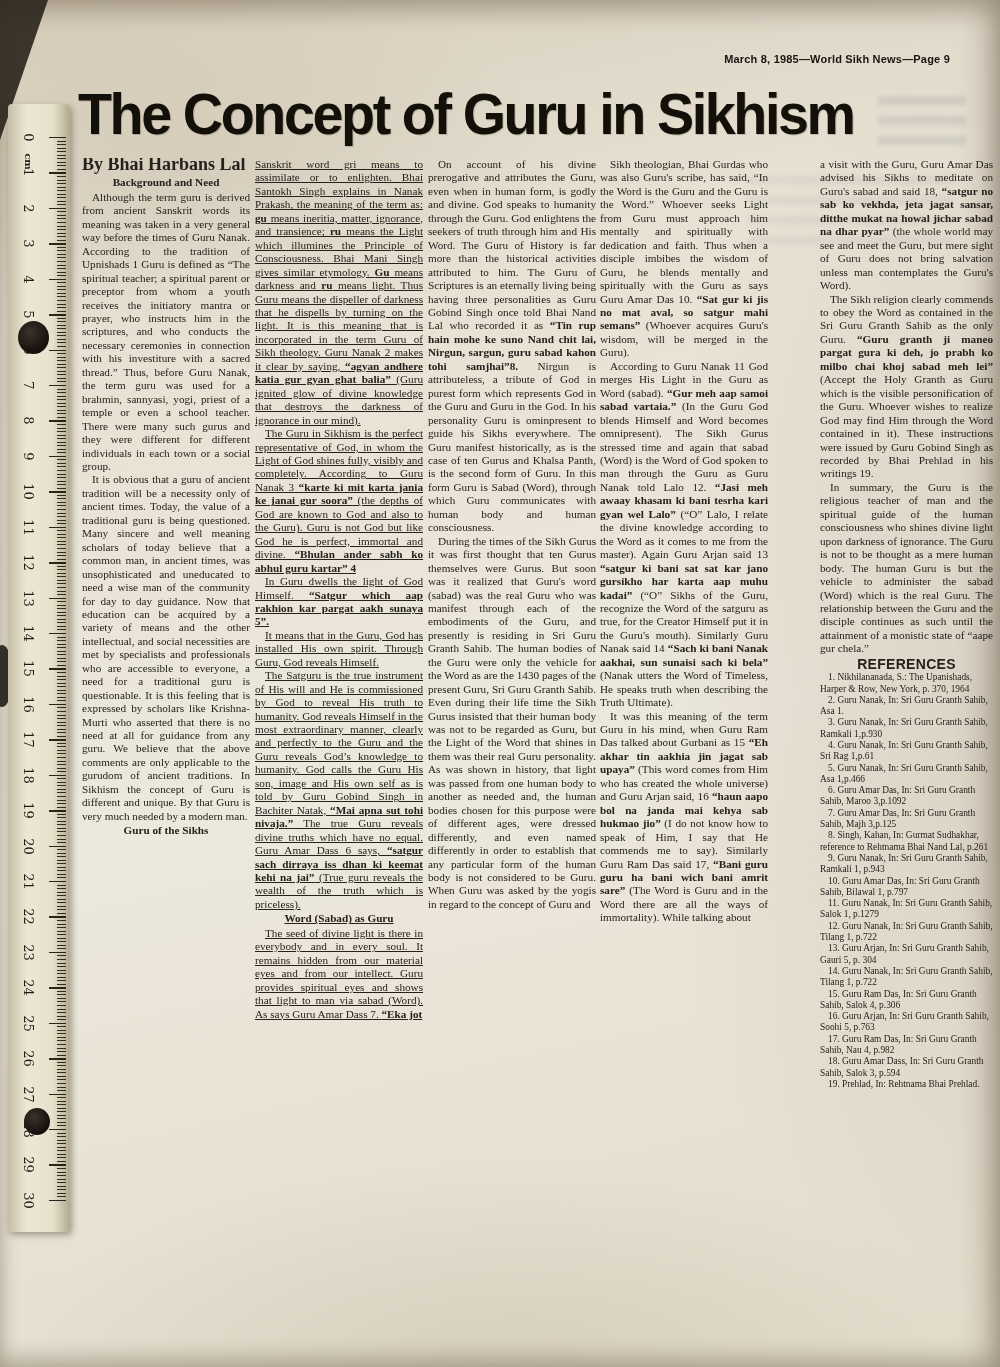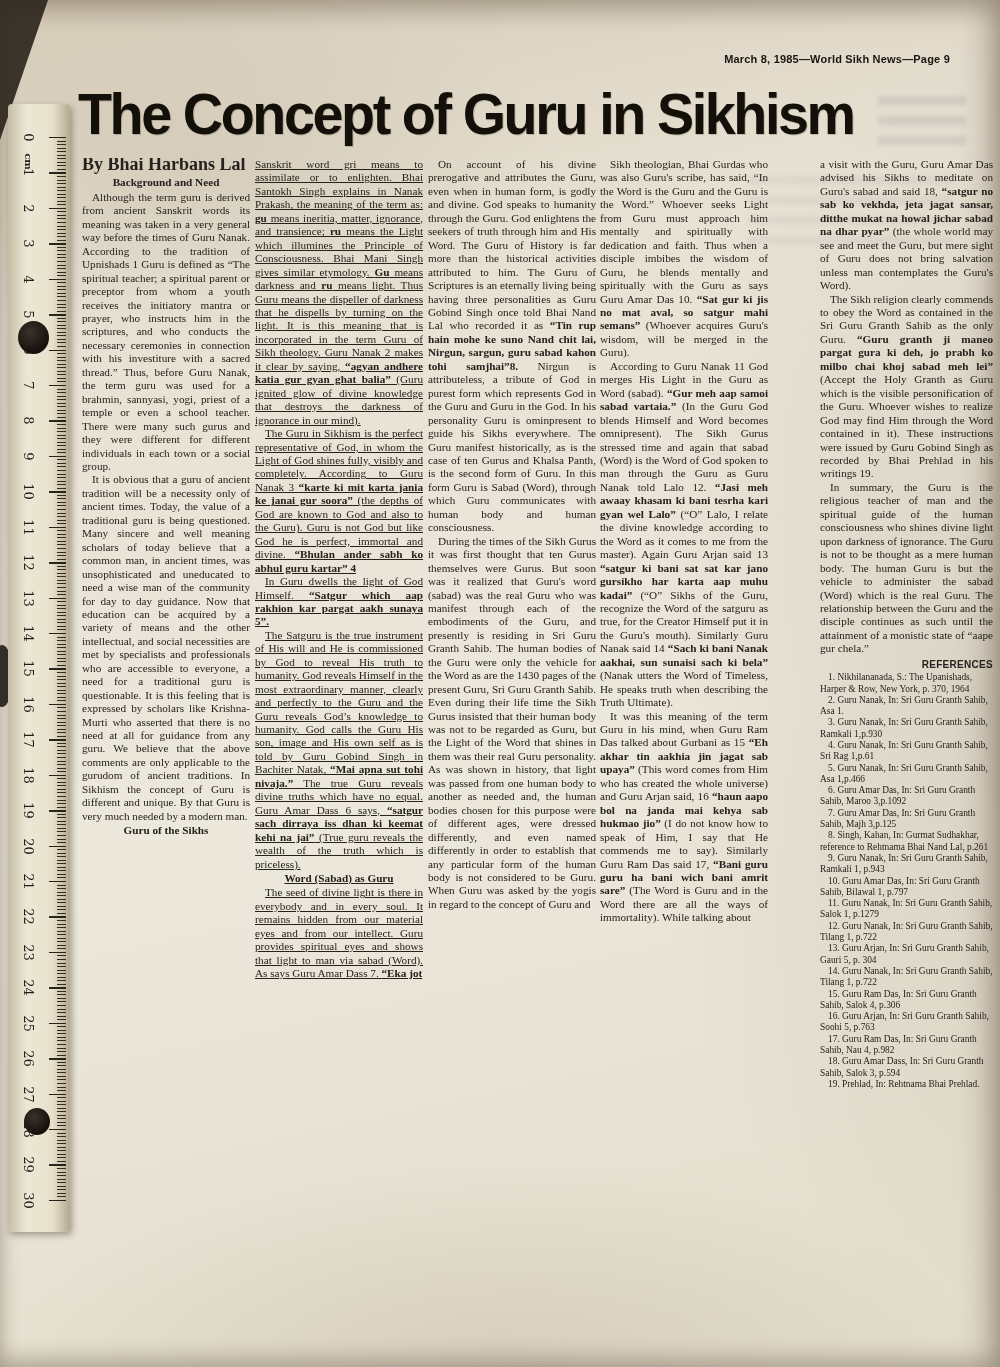--- a/index.html
+++ b/index.html
@@ -55,22 +55,22 @@
     letter-spacing:-2.5px; color:#131009; transform:scaleX(.96); transform-origin:left center;
     text-shadow:1px 1px 0 rgba(45,35,22,.2); z-index:5; white-space:nowrap;}
   
   .col{
     position:absolute; top:158px; width:168px; height:1194px; overflow:hidden;
     font-size:11.2px; line-height:13.45px; text-align:justify; z-index:5;}
   .col p{ margin:0; }
   .c0{left:82px;} .c1{left:255px;text-decoration:underline;} .c2{left:428px;} .c3{left:600px;} .c4{left:772px; width:173px;margin-left:48px;}
   p.byline{ font-weight:bold; text-align:left; font-size:18px; margin-bottom:5px;}
   p.heading{ font-weight:bold; text-align:center; margin:1px 0;}
-  p.heading-refs{ font-weight:bold; text-align:right; margin:2px 0 1px 0;
-    font-family:"Liberation Sans", sans-serif; font-size:10px; letter-spacing:.3px;}
+  p.heading-refs{ font-weight:bold; text-align:center; margin:2px 0 1px 0;
+    font-family:"Liberation Sans", sans-serif; font-size:14px; letter-spacing:.3px;}
   p.para{ text-indent:10px;}
   p.cont{ text-indent:0;}
   p.ref{ font-size:9.4px; line-height:11.3px; text-indent:8px; text-align:left;}
 </style>
 </head>
 <body>
 
 <div class="page">
 
   <div class="corner-shadow"></div>
@@ -127,20 +127,21 @@
       <p class="byline">By Bhai Harbans Lal</p>
       <p class="heading">Background and Need</p>
       <p class="para">Although the term guru is derived from ancient Sanskrit words its meaning was taken in a very general way before the times of Guru Nanak. According to the tradition of Upnishads 1 Guru is defined as “The spiritual teacher; a spiritual parent or preceptor from whom a youth receives the initiatory mantra or prayer, who instructs him in the scriptures, and who conducts the necessary ceremonies in connection with his investiture with a sacred thread.” Thus, before Guru Nanak, the term guru was used for a brahmin, sannyasi, yogi, priest of a temple or even a school teacher. There were many such gurus and they were different for different individuals in each town or a social group.</p>
       <p class="para">It is obvious that a guru of ancient tradition will be a necessity only of ancient times. Today, the value of a traditional guru is being questioned. Many sincere and well meaning scholars of today believe that a common man, in ancient times, was unsophisticated and uneducated to need a wise man of the community for day to day guidance. Now that education can be acquired by a variety of means and the other intellectual, and social necessities are met by specialists and professionals who are accessible to everyone, a need for a traditional guru is questionable. It is this feeling that is expressed by scholars like Krishna-Murti who asserted that there is no need at all for guidance from any guru. We believe that the above comments are only applicable to the gurudom of ancient traditions. In Sikhism the concept of Guru is different and unique. By that Guru is very much needed by a modern man.</p>
       <p class="heading">Guru of the Sikhs</p>
     </div>
   <div class="col c1">
       <p class="cont">Sanskrit word gri means to assimilate or to enlighten. Bhai Santokh Singh explains in Nanak Prakash, the meaning of the term as: <b>gu</b> means ineritia, matter, ignorance, and transience; <b>ru</b> means the Light which illumines the Principle of Consciousness. Bhai Mani Singh gives similar etymology. <b>Gu</b> means darkness and <b>ru</b> means light. Thus Guru means the dispeller of darkness that he dispells by turning on the light. It is this meaning that is incorporated in the term Guru of Sikh theology. Guru Nanak 2 makes it clear by saying, <b>“agyan andhere katia gur gyan ghat balia”</b> (Guru ignited glow of divine knowledge that destroys the darkness of ignorance in our mind).</p>
       <p class="para">The Guru in Sikhism is the perfect representative of God, in whom the Light of God shines fully, visibly and completely. According to Guru Nanak 3 <b>“karte ki mit karta jania ke janai gur soora”</b> (the depths of God are known to God and also to the Guru). Guru is not God but like God he is perfect, immortal and divine. <b>“Bhulan ander sabh ko abhul guru kartar” 4</b></p>
       <p class="para">In Guru dwells the light of God Himself. <b>“Satgur which aap rakhion kar pargat aakh sunaya 5”.</b></p>
+      <p class="para">It means that in the Guru, God has installed His own spirit. Through Guru, God reveals Himself.</p>
       <p class="para">The Satguru is the true instrument of His will and He is commissioned by God to reveal His truth to humanity. God reveals Himself in the most extraordinary manner, clearly and perfectly to the Guru and the Guru reveals God’s knowledge to humanity. God calls the Guru His son, image and His own self as is told by Guru Gobind Singh in Bachiter Natak, <b>“Mai apna sut tohi nivaja.”</b> The true Guru reveals divine truths which have no equal. Guru Amar Dass 6 says, <b>“satgur sach dirraya iss dhan ki keemat kehi na jai”</b> (True guru reveals the wealth of the truth which is priceless).</p>
       <p class="heading">Word (Sabad) as Guru</p>
       <p class="para">The seed of divine light is there in everybody and in every soul. It remains hidden from our material eyes and from our intellect. Guru provides spiritual eyes and shows that light to man via sabad (Word). As says Guru Amar Dass 7. <b>“Eka jot</b></p>
     </div>
   <div class="col c2">
       <p class="para">On account of his divine prerogative and attributes the Guru, even when in human form, is godly and divine. God speaks to humanity through the Guru. God enlightens the seekers of truth through him and His Word. The Guru of History is far more than the historical activities attributed to him. The Guru of Scriptures is an eternally living being having three personalities as Guru Gobind Singh once told Bhai Nand Lal who recorded it as <b>“Tin rup hain mohe ke suno Nand chit lai, Nirgun, sargun, guru sabad kahon tohi samjhai”8.</b> Nirgun is attributeless, a tribute of God in purest form which represents God in the Guru and Guru in the God. In his personality Guru is ominpresent to guide his Sikhs everywhere. The Guru manifest historically, as is the case of ten Gurus and Khalsa Panth, is the second form of Guru. In this form Guru is Sabad (Word), through which Guru communicates with human body and human consciousness.</p>
       <p class="para">During the times of the Sikh Gurus it was first thought that ten Gurus themselves were Gurus. But soon was it realized that Guru's word (sabad) was the real Guru who was manifest through each of the embodiments of the Guru, and presently is residing in Sri Guru Granth Sahib. The human bodies of the Guru were only the vehicle for the Word as are the 1430 pages of the present Guru, Sri Guru Granth Sahib. Even during their life time the Sikh Gurus insisted that their human body was not to be regarded as Guru, but the Light of the Word that shines in them was their real Guru personality. As was shown in history, that light was passed from one human body to another as needed and, the human bodies chosen for this purpose were of different ages, were dressed differently, and even named differently in order to establish that any particular form of the human body is not considered to be Guru. When Guru was asked by the yogis in regard to the concept of Guru and</p>
     </div>
   <div class="col c3">
       <p class="para">Sikh theologian, Bhai Gurdas who was also Guru's scribe, has said, “In the Word is the Guru and the Guru is the Word.” Whoever seeks Light from Guru must approach him mentally and spiritually with dedication and faith. Thus when a disciple imbibes the wisdom of Guru, he blends mentally and spiritually with the Guru as says Guru Amar Das 10. <b>“Sat gur ki jis no mat aval, so satgur mahi semans”</b> (Whoever acquires Guru's wisdom, will be merged in the Guru).</p>

